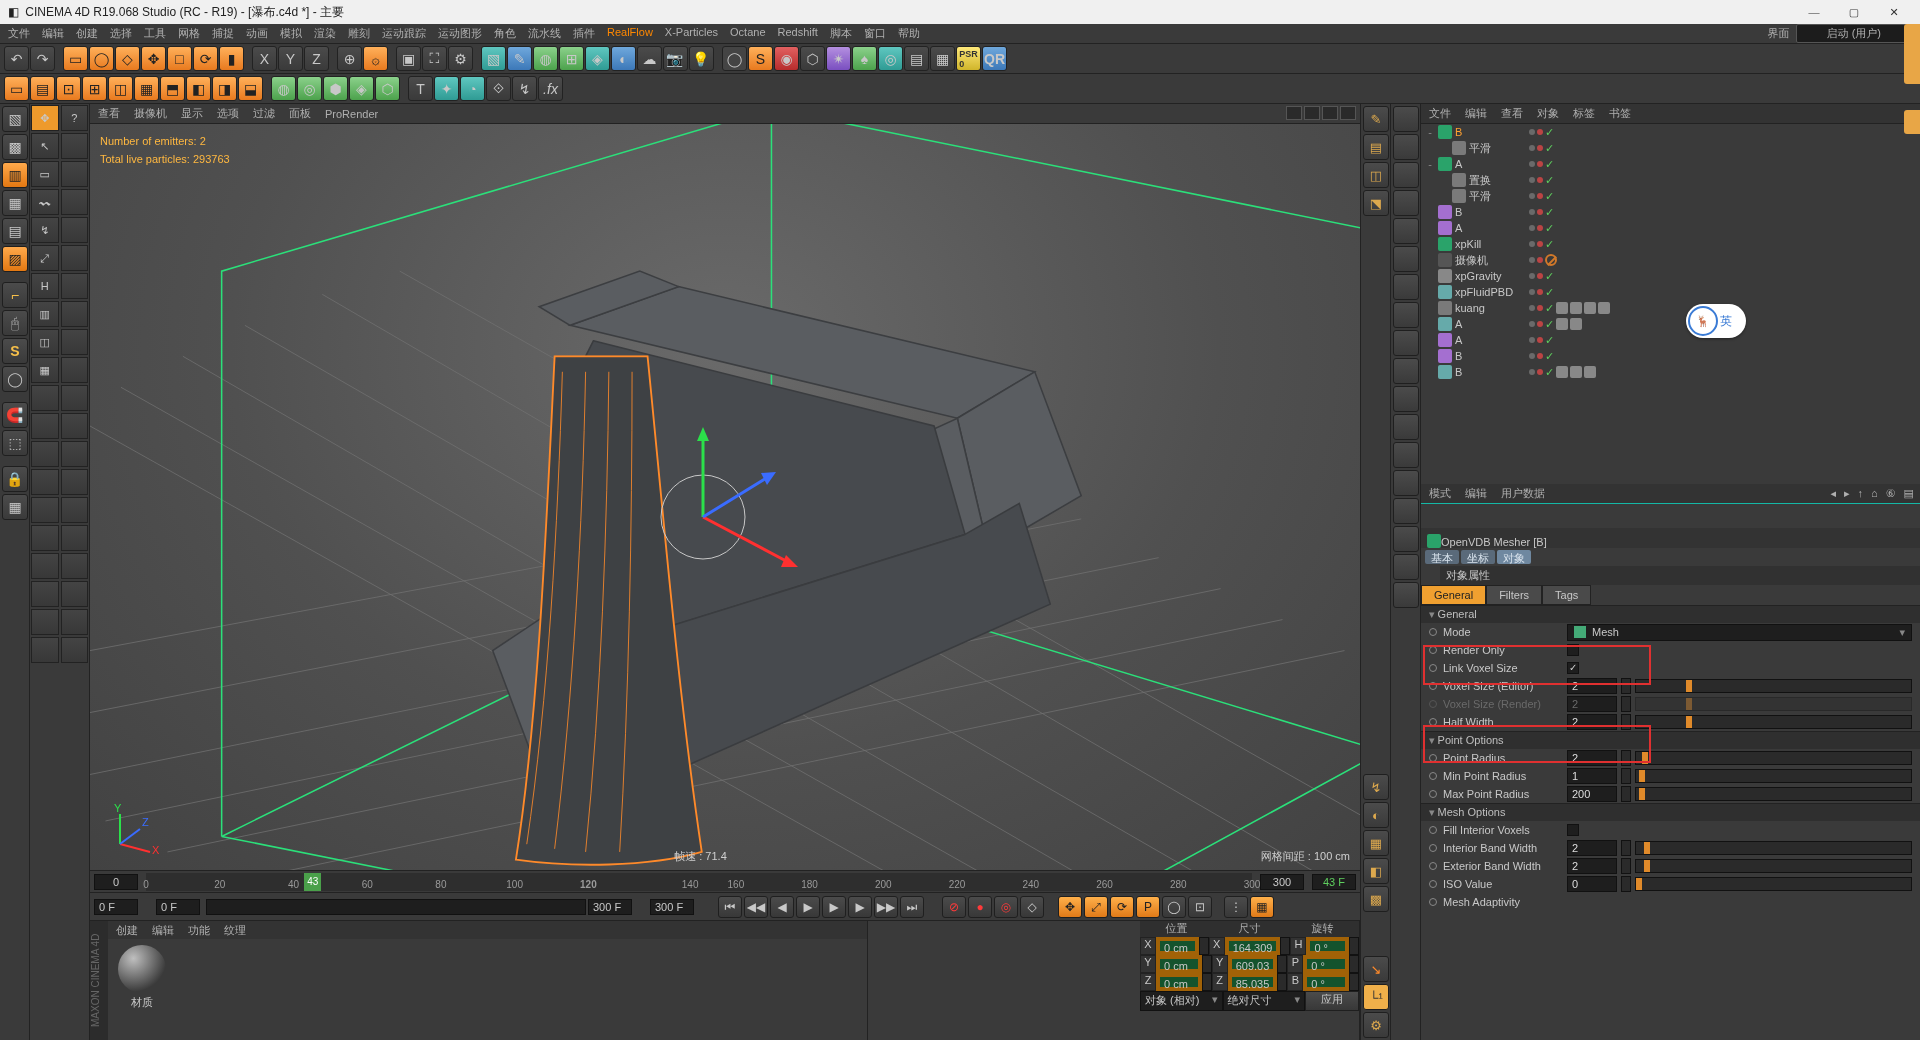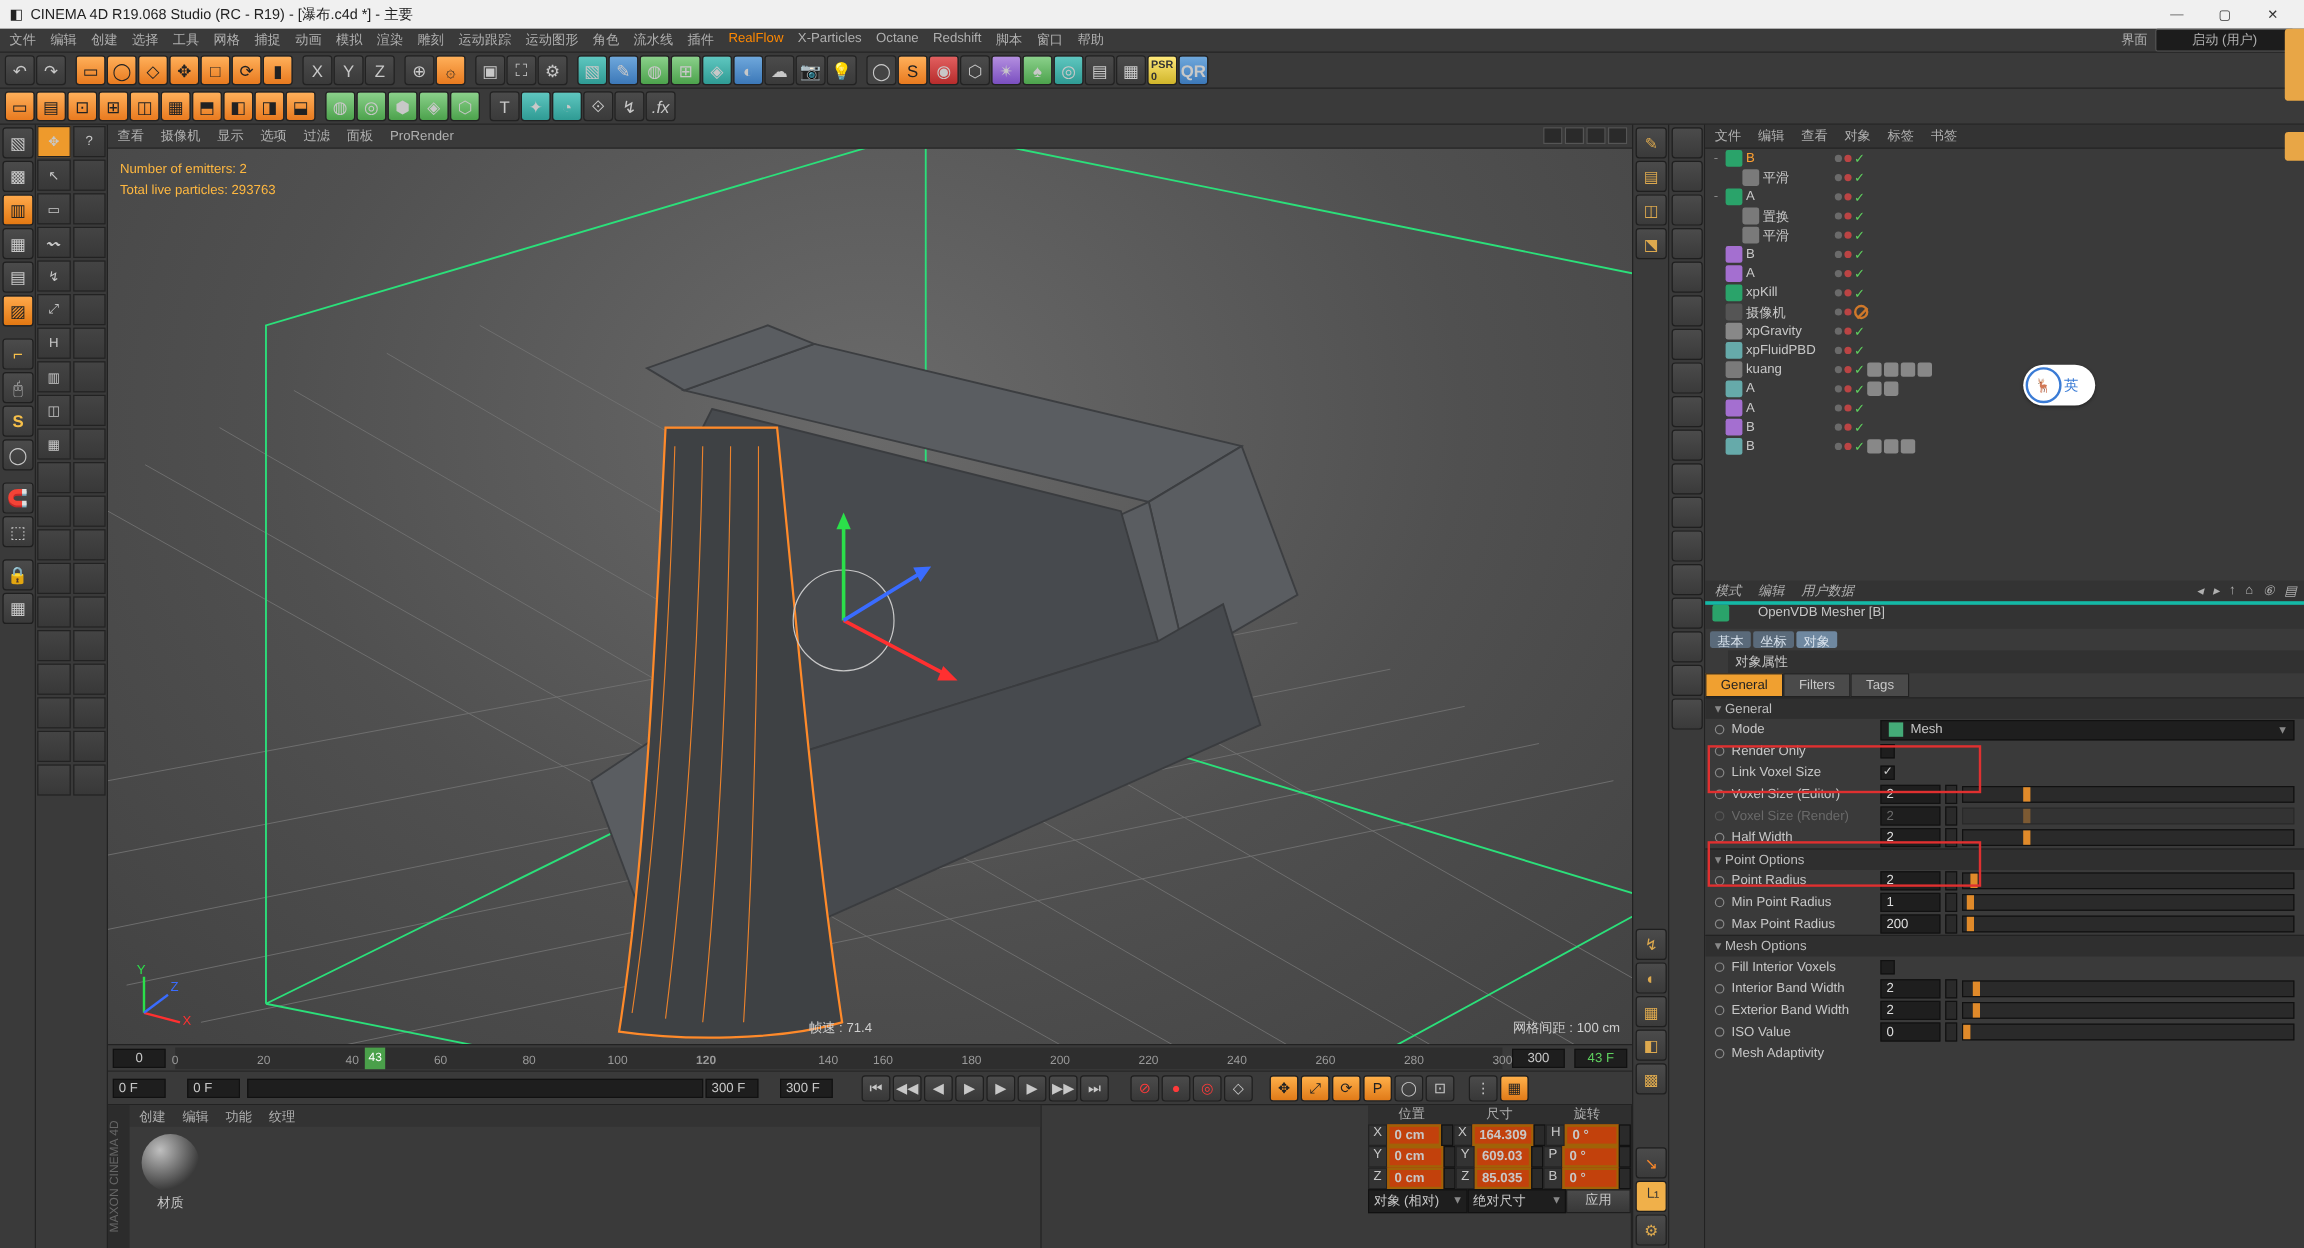--- a/index.html
+++ b/index.html
@@ -64,24 +64,24 @@
 .tree-tags { position:absolute; left:108px; display:flex; gap:2px; align-items:center;}
 .tag { width:12px; height:12px; border-radius:2px;}
 .dot-g{ width:6px; height:6px; background:#6a6a6a; border-radius:50%;}
 .dot-r{ width:6px; height:6px; background:#b44; border-radius:50%;}
 .chk  { color:#5ed05e; font-size:11px;}
 .ban  { width:12px; height:12px; border:2px solid #d0782a; border-radius:50%; position:relative;}
 .ban:after{content:"";position:absolute;left:-1px;top:4px;width:12px;height:2px;background:#d0782a;transform:rotate(-45deg);}
 .floaty{ position:absolute; left:265px; top:180px; width:60px; height:34px; background:#fff; border-radius:17px; display:flex; align-items:center; box-shadow:0 1px 3px rgba(0,0,0,.4);}
 .floaty .c{ width:30px; height:30px; border:2px solid #3a7bd5; border-radius:50%; margin:2px; display:flex; align-items:center; justify-content:center; color:#333;}
 .floaty .lab{ color:#3a7bd5; font-size:12px;}
-.attr-hdr { height:20px; background:#333; display:flex; align-items:center; gap:14px; padding:0 8px; border-bottom:3px solid #14b8a6; position:relative;font-style:italic;}
+.attr-hdr { height:20px; background:#333; display:flex; align-items:center; gap:14px; padding:0 8px; border-bottom:1px solid #14b8a6; position:relative;}
 .attr-hdr span{color:#b0b0b0;}
 .attr-hdr .ah-r{position:absolute; right:6px; display:flex; gap:8px; color:#888;}
-.attr-title{ height:20px; background:#333; display:flex; align-items:flex-start; gap:24px; padding:0 6px;}
+.attr-title{ height:20px; background:#333; display:flex; align-items:flex-end; gap:0; padding:0 6px;margin-top:24px;}
 .attr-title .ic{ width:14px; height:14px; background:#2aa36a; border-radius:2px;}
 .attr-subtabs{ height:18px; display:flex; padding:2px 4px; gap:2px;}
 .attr-subtabs .st{ background:#5a6a7a; padding:1px 6px; border-radius:2px; color:#d8e2ec;}
 .attr-subtabs .st.on{ background:#6f88a0;}
 .attr-section-h { background:#313131; padding:2px 6px; color:#c8c8c8;margin-left:19px;}
 .attr-tabs2{ display:flex;}
 .attr-tabs2 .t2{ flex:0 0 auto; padding:3px 12px; background:#4a4a4a; border:1px solid #222; cursor:pointer;}
 .attr-tabs2 .t2.on{ background:#f0a030; color:#222;}
 .attr-body { flex:1; overflow:auto; background:#3a3a3a;}
 .grp-h { background:#2f2f2f; padding:2px 8px; color:#bfbfbf; border-top:1px solid #222; font-size:11px;}
@@ -119,21 +119,21 @@
 .mat-body{ flex:1; display:flex; align-items:flex-start; padding:6px; gap:8px;}
 .mat-ball{ width:56px; text-align:center;}
 .mat-ball .ball{ width:48px; height:48px; border-radius:50%; background:radial-gradient(circle at 32% 28%, #bfbfbf, #3a3a3a 70%); margin:0 auto;}
 .mat-ball .ml{ color:#c8c8c8; margin-top:2px;}
 .mid-gap{ flex:1;}
 .coord-panel{ width:220px; border-right:1px solid #222; display:flex; flex-direction:column;}
 .coord-hdr{ height:16px; background:#2f2f2f; display:flex;}
 .coord-hdr div{flex:1; text-align:center; color:#b0b0b0;}
 .coord-row{ display:flex; height:18px;}
 .coord-row .cl{ width:16px; background:#333; text-align:center; color:#c8c8c8; border:1px solid #222;}
-.coord-row .cv{ flex:1; background:#c2410c; border:2px solid #a16207; padding:1px 4px;font-weight:bold;}
+.coord-row .cv{ flex:1; background:#14532d; border:4px solid #a16207; padding:1px 4px;}
 .coord-row .sp{ width:10px; background:#2a2a2a; border:1px solid #111;}
 .coord-ft{ display:flex; height:20px;}
 .coord-ft .dd{ flex:1; background:#1e1e1e; border:1px solid #111; padding:1px 4px; display:flex;}
 .coord-ft .dd span:last-child{margin-left:auto;color:#888;}
 .coord-ft .btn{ width:54px; background:linear-gradient(#4b4b4b,#383838); border:1px solid #1f1f1f; display:flex; align-items:flex-start; justify-content:center;}
 .brand{ width:18px; writing-mode:vertical-rl; transform:rotate(180deg); color:#666; font-size:10px; text-align:center; padding:4px 0; background:#2c2c2c;}
 .side-handle{ position:absolute; right:0; top:24px; width:16px; height:60px; background:#e8a646; border-radius:3px 0 0 3px;}
 .side-handle2{ position:absolute; right:0; top:110px; width:16px; height:24px; background:#e8a646; border-radius:3px 0 0 3px;}
 </style>
 </head>

